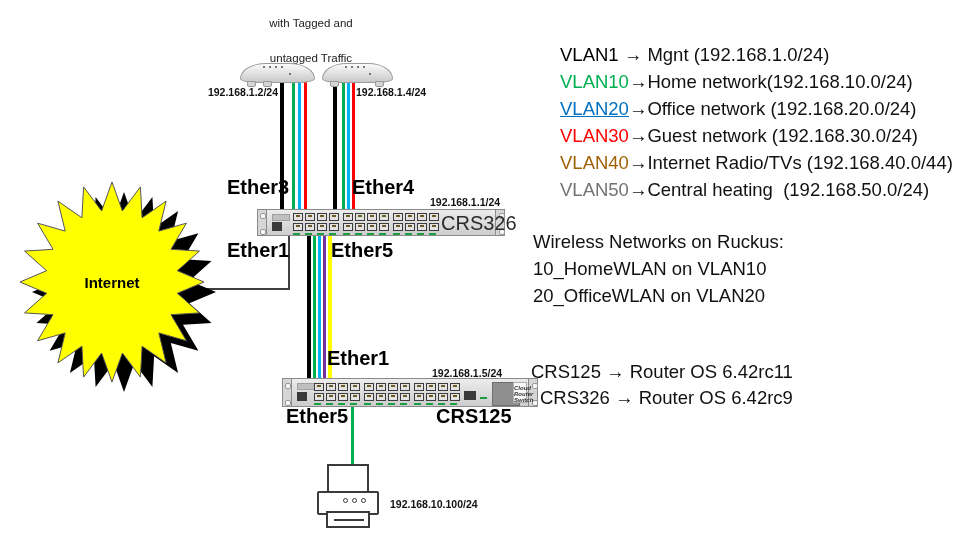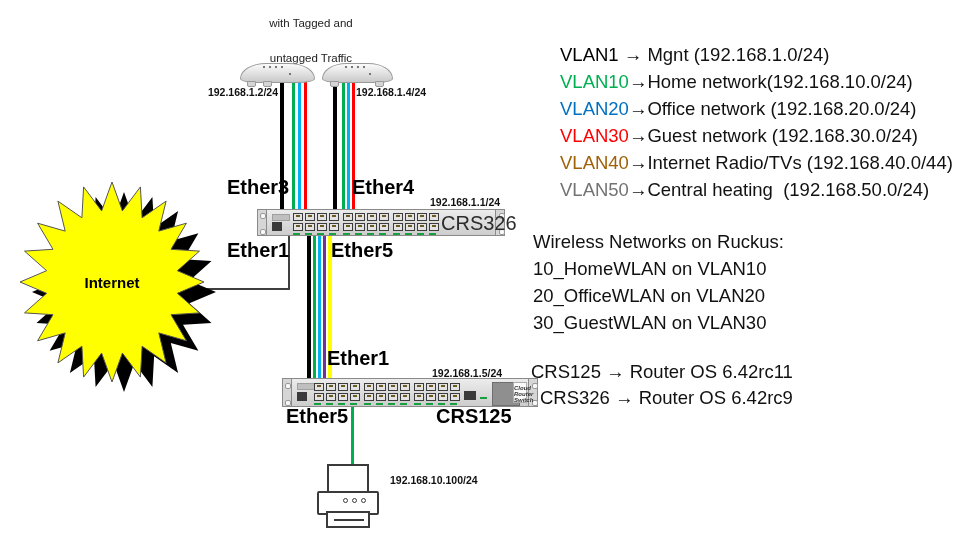--- a/index.html
+++ b/index.html
@@ -230,36 +230,35 @@
       <div class="abs" style="left:24px;top:5px;display:flex;gap:4px;">
         <div class="pr-dot"></div>
         <div class="pr-dot"></div>
         <div class="pr-dot"></div>
       </div>
     </div>
     <div class="pr" style="left:326px;top:511px;width:44px;height:17px;">
       <div class="abs" style="left:6px;top:6px;width:30px;height:2px;background:#3a3a3a;"></div>
     </div>
   </div>
-  <div class="abs iplabel txt" style="left:390px;top:474px;">192.168.10.100/24</div>
+  <div class="abs iplabel txt" style="left:390px;top:498px;">192.168.10.100/24</div>
 
   <div class="abs" style="left:560px;top:41px;">
     <div class="legend-line"><span style="color: rgb(0, 0, 0);">VLAN1</span><span> → Mgnt (192.168.1.0/24)</span></div>
     <div class="legend-line"><span style="color: rgb(0, 176, 80);">VLAN10</span><span>→Home network(192.168.10.0/24)</span></div>
-    <div class="legend-line"><span style="color: rgb(0, 112, 192);">VLAN20</span><span>→Office network (192.168.20.0/24)</span></div>
+    <div class="legend-line"><span style="color: rgb(0, 112, 192); text-decoration: underline;">VLAN20</span><span>→Office network (192.168.20.0/24)</span></div>
     <div class="legend-line"><span style="color: rgb(255, 0, 0);">VLAN30</span><span>→Guest network (192.168.30.0/24)</span></div>
     <div class="legend-line"><span style="color: #a16207;">VLAN40</span><span>→Internet Radio/TVs (192.168.40.0/44)</span></div>
     <div class="legend-line"><span style="color: #737373;">VLAN50</span><span>→Central heating  (192.168.50.0/24)</span></div>
   </div>
 
   <div class="abs" style="left:533px;top:228px;">
     <div class="legend-line">Wireless Networks on Ruckus:</div>
     <div class="legend-line">10_HomeWLAN on VLAN10</div>
     <div class="legend-line">20_OfficeWLAN on VLAN20</div>
-    <div class="legend-line">30_GuestWLAN on VLAN30</div>
   </div>
 
   <div class="abs" style="left:531px;top:359px;text-align:right;">
     <div class="rtros-line">CRS125 → Router OS 6.42rc11</div>
     <div class="rtros-line">CRS326 → Router OS 6.42rc9</div>
   </div>
 
 </div>
 
 </body></html>

